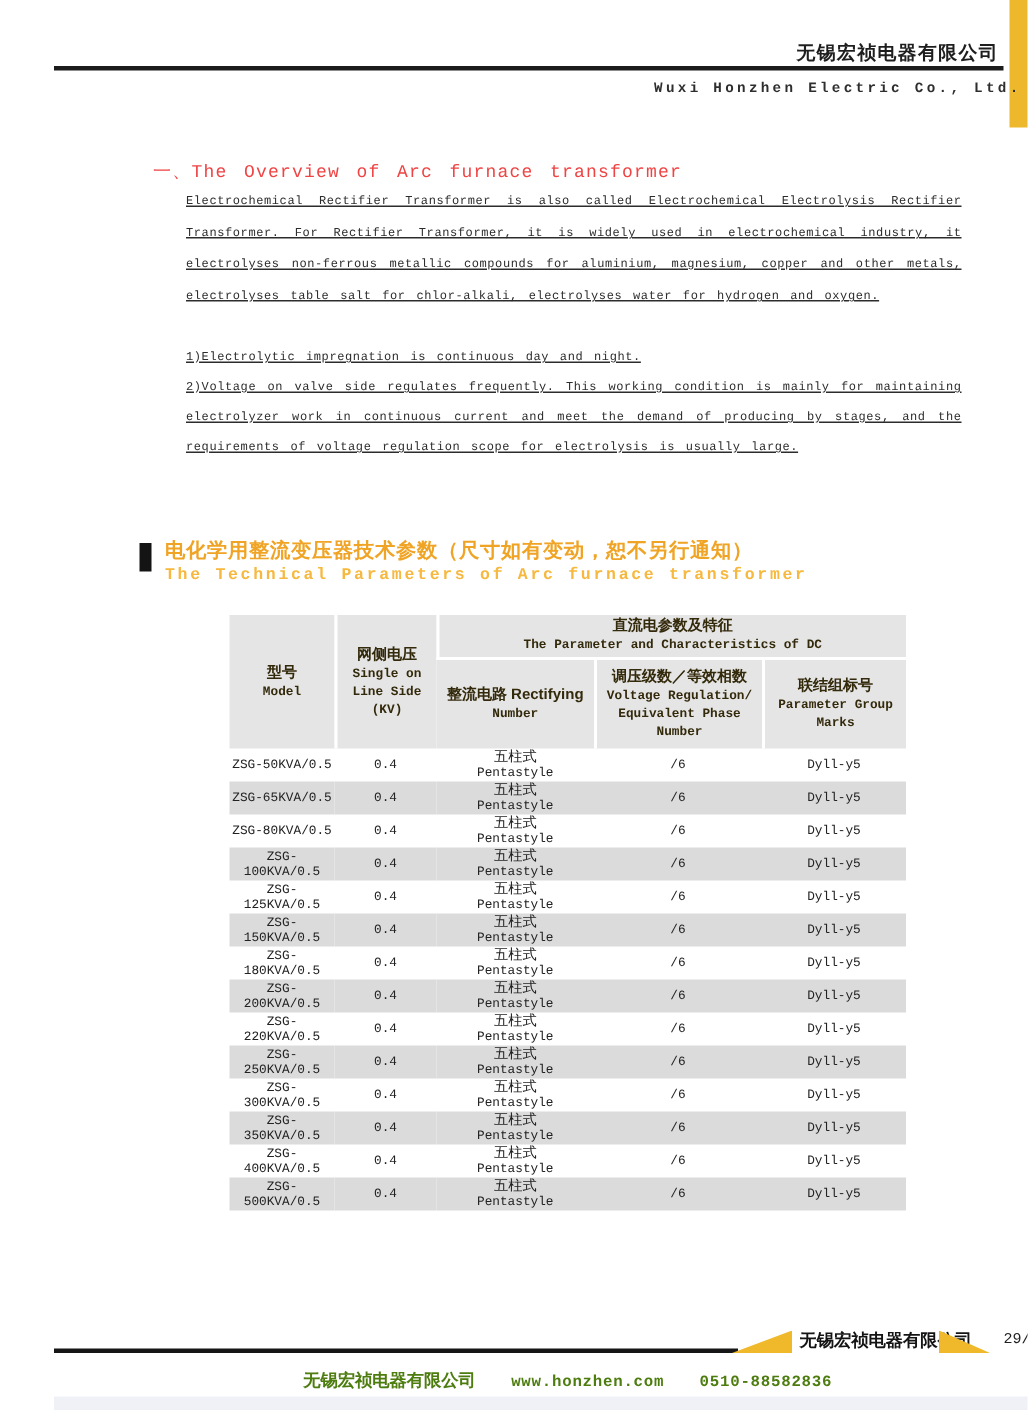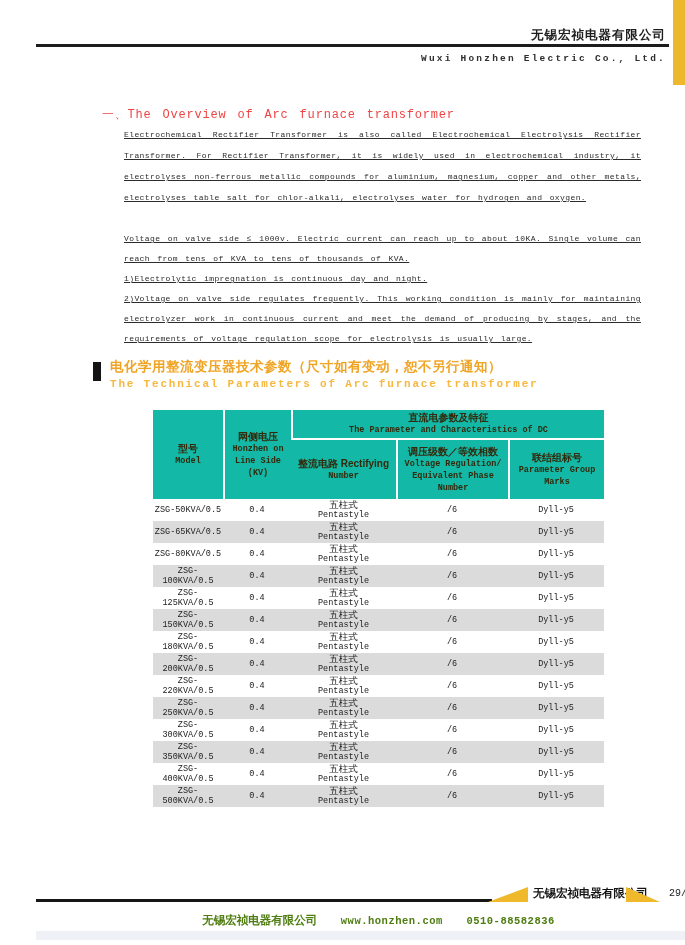--- a/index.html
+++ b/index.html
@@ -11,21 +11,21 @@
     margin-left:36px;
   }
   
   .corner-block { position:absolute; top:0; right:0; width:48px; height:85px; background:#EDB82C; }
   .hdr-cn {
     position:absolute; top:27px; right:55px; font-family:"Liberation Sans",sans-serif;
     font-size:12.5px; font-weight:bold; color:#1e1e1e; letter-spacing:1px;
   }
   .hdr-rule { position:absolute; top:44px; left:0; width:633px; height:3px; background:#1c1c1c; }
   .hdr-en {
-    position:absolute; top:53px; right:55px; font-size:9.5px; font-weight:600;
+    position:absolute; top:53px; right:40px; font-size:9.5px; font-weight:600;
     letter-spacing:2.2px; color:#2e2e2e;
   }
   
   .sec-heading {
     position:absolute; left:66px; font-size:12px; color:#ef4444;
     letter-spacing:0.8px; word-spacing:3px; white-space:nowrap;
     font-family:"Liberation Mono","DejaVu Sans Mono",monospace;
   }
   #sec1-heading { top:106px; }
   #sec2-heading { top:211px; }
@@ -44,21 +44,21 @@
     position:absolute; left:74px; top:378px; font-size:11px; font-weight:bold;
     color:#F6B83E; letter-spacing:1.8px;
   }
   
   .params-table {
     position:absolute; left:117px; top:410px; width:451px;
     border-collapse:separate; border-spacing:0; table-layout:fixed;
     font-size:8.5px;
   }
   .params-table thead td {
-    background:#14b8a6; color:#33290b; text-align:center; vertical-align:middle;
+    background:#e5e5e5; color:#33290b; text-align:center; vertical-align:middle;
     font-weight:bold; line-height:12px; padding:2px 1px;
   }
   .params-table thead .cjk { font-family:"Liberation Sans",sans-serif; font-size:10px; }
   .params-table thead .en { font-size:8.5px; font-weight:bold; }
   .params-table thead td + td { border-left:2px solid #ffffff; }
   .params-table thead tr.group-row td.group-cell { border-bottom:2px solid #ffffff; height:23px; }
   .params-table thead tr.sub-row td { height:59px; }
   .params-table tbody td {
     height:22px; text-align:center; vertical-align:middle; color:#222;
     padding:0 1px; line-height:10px;
@@ -94,21 +94,20 @@
   <div class="hdr-cn">无锡宏祯电器有限公司</div>
   <div class="hdr-rule"></div>
   <div class="hdr-en">Wuxi Honzhen Electric Co., Ltd.</div>
 
   <div id="sec1-heading" class="sec-heading">一、The Overview of Arc furnace transformer</div>
   <div id="sec1-body" class="sec-body">
     <p>Electrochemical Rectifier Transformer is also called Electrochemical Electrolysis Rectifier Transformer. For Rectifier Transformer, it is widely used in electrochemical industry, it electrolyses non-ferrous metallic compounds for aluminium, magnesium, copper and other metals, electrolyses table salt for chlor-alkali, electrolyses water for hydrogen and oxygen.</p>
   </div>
 
   <div id="sec2-body" class="sec-body">
-    <p>Voltage on valve side ≤ 1000v. Electric current can reach up to about 10KA. Single volume can reach from tens of KVA to tens of thousands of KVA.</p>
     <p>1)Electrolytic impregnation is continuous day and night.</p>
     <p>2)Voltage on valve side regulates frequently. This working condition is mainly for maintaining electrolyzer work in continuous current and meet the demand of producing by stages, and the requirements of voltage regulation scope for electrolysis is usually large.</p>
   </div>
 
   <div class="tick"></div>
   <div class="tbl-h-cn">电化学用整流变压器技术参数（尺寸如有变动，恕不另行通知）</div>
   <div class="tbl-h-en">The Technical Parameters of Arc furnace transformer</div>
 
   <table class="params-table">
     <colgroup>
@@ -119,21 +118,21 @@
         <col style="width:96px">
     </colgroup>
     <thead>
       <tr class="group-row">
         <td rowspan="2">
           <div class="cjk">型号</div>
           <div class="en">Model</div>
         </td>
         <td rowspan="2">
           <div class="cjk">网侧电压</div>
-          <div class="en">Honzhen on</div>
+          <div class="en">Single on</div>
           <div class="en">Line Side (KV)</div>
         </td>
         <td colspan="3" class="group-cell">
           <div class="cjk">直流电参数及特征</div>
           <div class="en">The Parameter and Characteristics of DC</div>
         </td>
       </tr>
       <tr class="sub-row">
         <td>
           <div class="cjk">整流电路 Rectifying</div>

